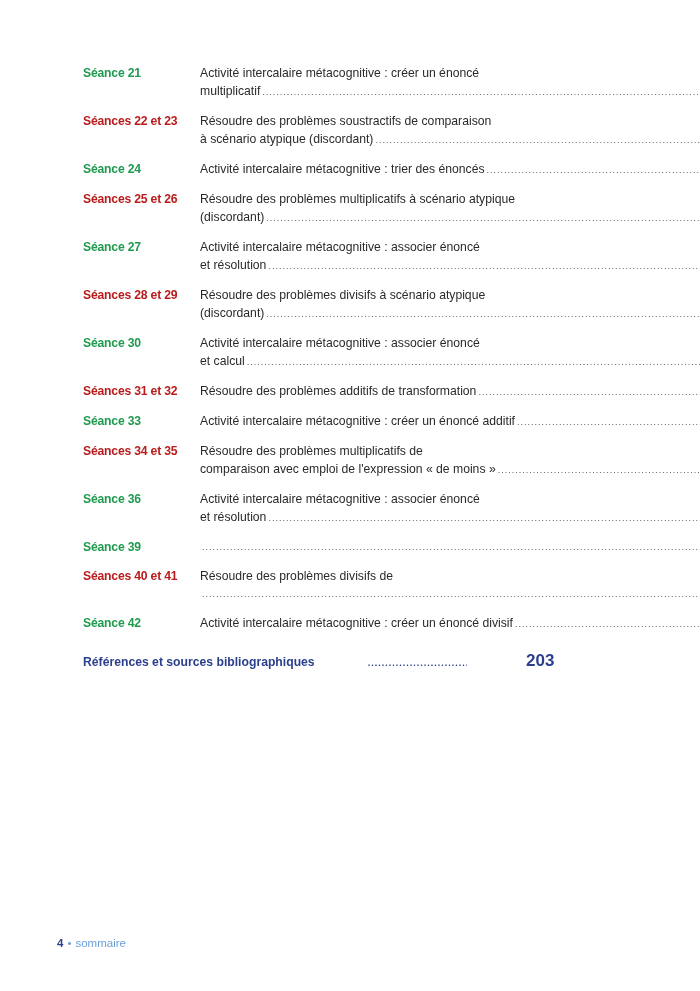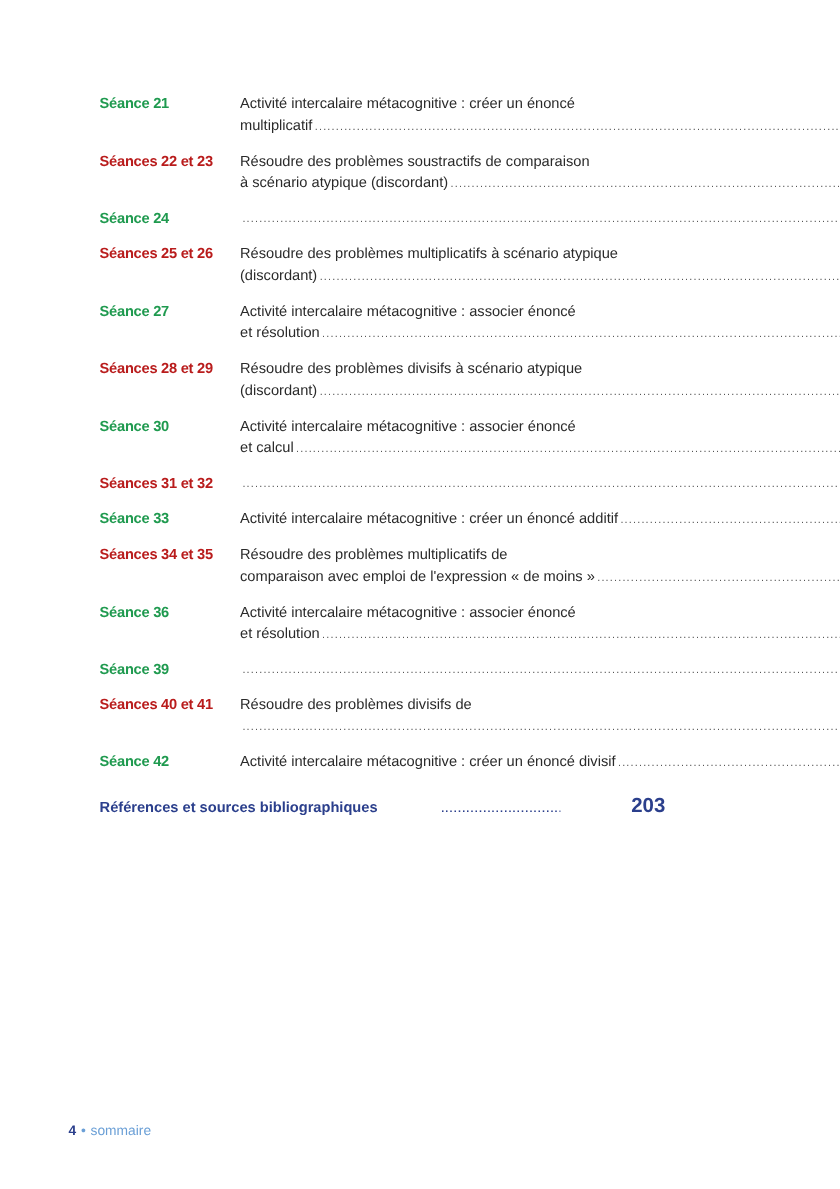--- a/index.html
+++ b/index.html
@@ -1,17 +1,17 @@
 <!DOCTYPE html>
 <html><head>
 <meta charset="utf-8">
 <style>
   html,body{margin:0;padding:0;background:#ffffff;}
   body{width:700px;height:991px;position:relative;overflow:hidden;font-family:"Liberation Sans",sans-serif;}
-  .toc{position:absolute;left:83px;top:64px;width:465px;margin-top:13px;}
+  .toc{position:absolute;left:83px;top:64px;width:465px;}
   .entry{display:flex;align-items:flex-start;margin-bottom:11px;font-size:12.2px;line-height:18px;color:#2a2a2a;}
   .label{width:117px;flex:0 0 117px;font-weight:bold;letter-spacing:-0.2px;}
   .label.green{color:#1f9a4f;}
   .label.orange{color:#b91c1c;}
   .desc{flex:1;display:flex;flex-direction:column;}
   .line{display:flex;align-items:baseline;white-space:nowrap;}
   .dots{flex:1;overflow:hidden;margin:0 4px 0 2px;color:#555;letter-spacing:1px;font-size:9px;}
   .dots::before{content:"....................................................................................................................................................................................";}
   .page{width:22px;text-align:right;font-size:17px;}
   .ref{display:flex;align-items:baseline;margin-top:19px;color:#2b3f8c;font-weight:bold;font-size:12.2px;line-height:18px;gap:45px;}
@@ -47,20 +47,21 @@
         <div class="line">
           <span>à scénario atypique (discordant)</span>
           <span class="dots"></span>
         </div>
       </div>
     </div>
     <div class="entry">
       <div class="label green">Séance 24</div>
       <div class="desc">
         <div class="line">
+          <span>Activité intercalaire métacognitive : trier des énoncés</span>
           <span class="dots"></span>
         </div>
       </div>
     </div>
     <div class="entry">
       <div class="label orange">Séances 25 et 26</div>
       <div class="desc">
         <div class="line">
           <span>Résoudre des problèmes multiplicatifs à scénario atypique</span>
         </div>
@@ -103,20 +104,21 @@
         <div class="line">
           <span>et calcul</span>
           <span class="dots"></span>
         </div>
       </div>
     </div>
     <div class="entry">
       <div class="label orange">Séances 31 et 32</div>
       <div class="desc">
         <div class="line">
+          <span>Résoudre des problèmes additifs de transformation</span>
           <span class="dots"></span>
         </div>
       </div>
     </div>
     <div class="entry">
       <div class="label green">Séance 33</div>
       <div class="desc">
         <div class="line">
           <span>Activité intercalaire métacognitive : créer un énoncé additif</span>
           <span class="dots"></span>

